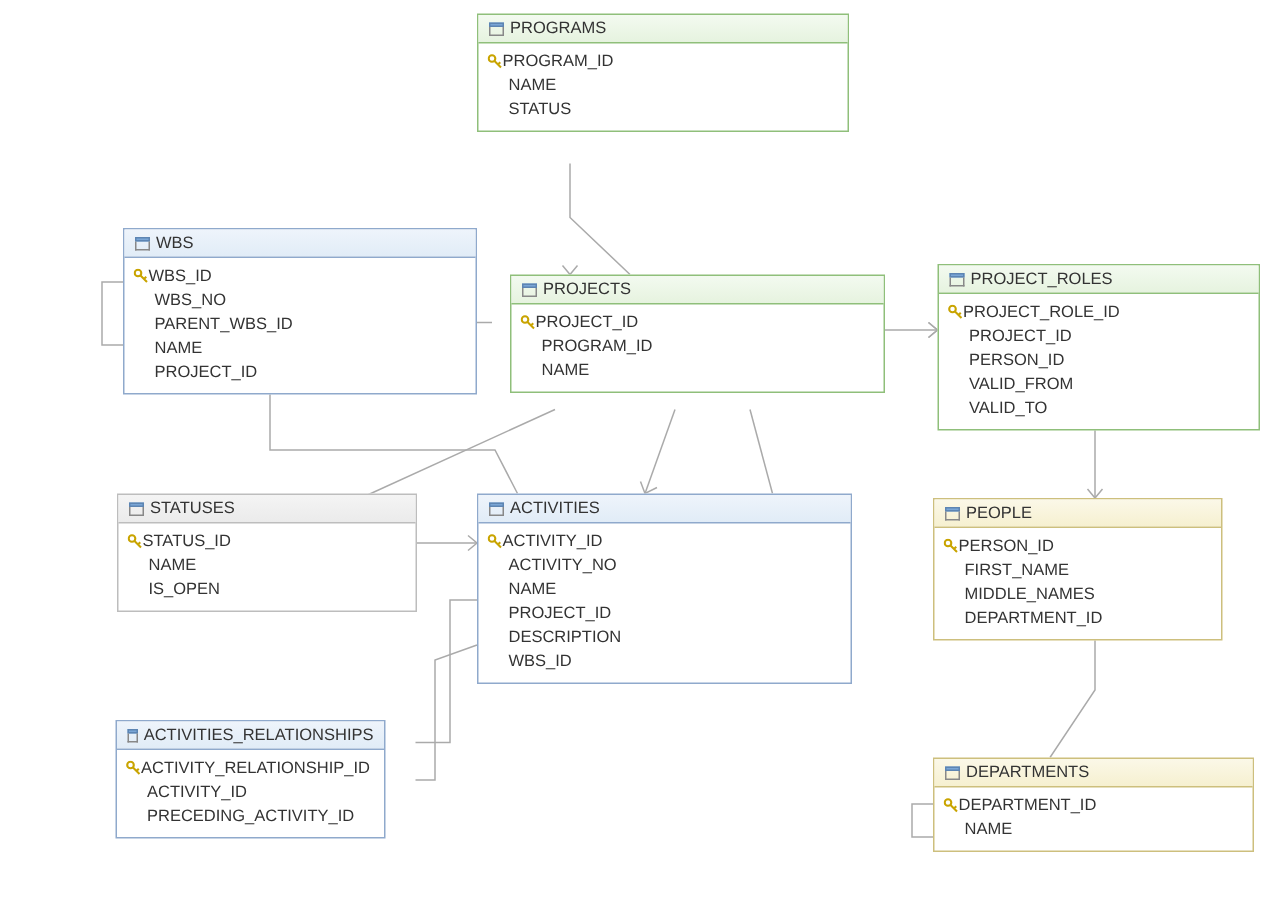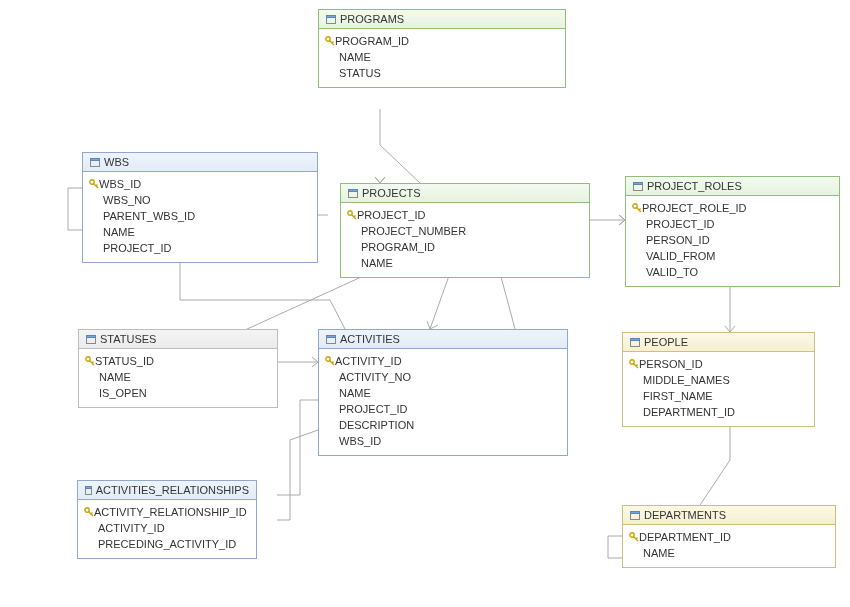--- a/index.html
+++ b/index.html
@@ -201,23 +201,20 @@
       <div class="col">
         <span class="key-icon">
           <svg width="10" height="10" viewBox="0 0 10 10">
             <circle cx="3" cy="3" r="2.2" fill="none" stroke="#c9a400" stroke-width="1.4"></circle>
             <path d="M4.5 4.5 L9 9 M7 7 L8.5 5.5" stroke="#c9a400" stroke-width="1.4" fill="none"></path>
           </svg>
         </span>
         <span class="colname">PROJECT_ID</span>
       </div>
       <div class="col nokey">
-        <span class="colname">PROJECT_NUMBER</span>
-      </div>
-      <div class="col nokey">
         <span class="colname">PROGRAM_ID</span>
       </div>
       <div class="col nokey">
         <span class="colname">NAME</span>
       </div>
     </div>
 </div>
 
 <div id="ent-project_roles" class="entity tint-green" style="left: 625px; top: 176px; width: 215px;">
   <div class="entity-header">
@@ -315,26 +312,26 @@
       <div class="col">
         <span class="key-icon">
           <svg width="10" height="10" viewBox="0 0 10 10">
             <circle cx="3" cy="3" r="2.2" fill="none" stroke="#c9a400" stroke-width="1.4"></circle>
             <path d="M4.5 4.5 L9 9 M7 7 L8.5 5.5" stroke="#c9a400" stroke-width="1.4" fill="none"></path>
           </svg>
         </span>
         <span class="colname">PERSON_ID</span>
       </div>
       <div class="col nokey">
+        <span class="colname">FIRST_NAME</span>
+      </div>
+      <div class="col nokey">
         <span class="colname">MIDDLE_NAMES</span>
       </div>
       <div class="col nokey">
-        <span class="colname">FIRST_NAME</span>
-      </div>
-      <div class="col nokey">
         <span class="colname">DEPARTMENT_ID</span>
       </div>
     </div>
 </div>
 
 <div id="ent-activities_relationships" class="entity tint-blue" style="left: 77px; top: 480px; width: 180px;">
   <div class="entity-header">
     <span class="table-icon"></span>
     <span>ACTIVITIES_RELATIONSHIPS</span>
   </div>

